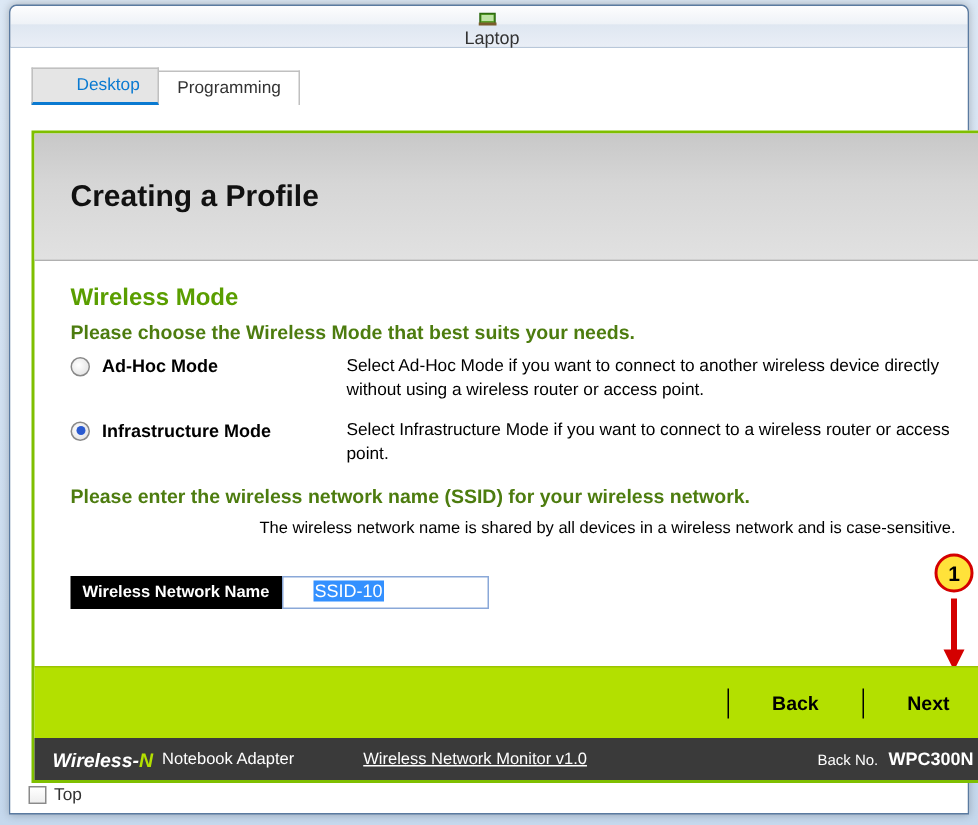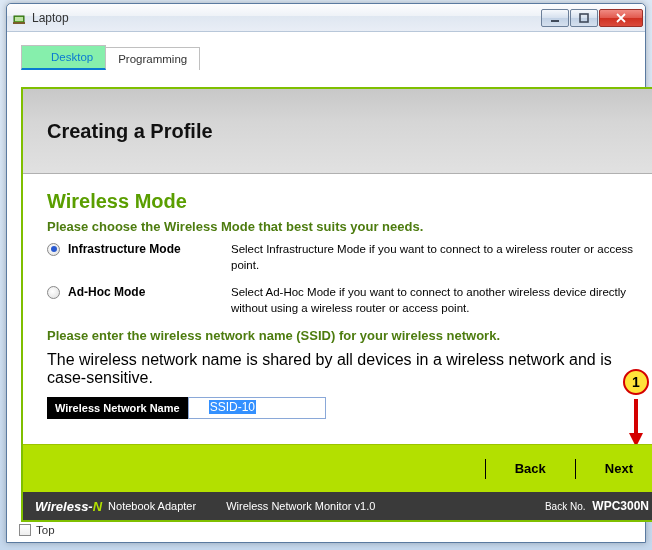--- a/index.html
+++ b/index.html
@@ -39,20 +39,21 @@
       z-index: 1;
     }
     .titlebar {
       height: 28px;
       background: linear-gradient(to bottom, #fdfdfe 0%, #eef2f7 45%, #dfe7f1 46%, #e9eef6 100%);
       border-bottom: 1px solid #b8c7d9;
       display: flex;
       align-items: center;
       padding: 0 2px 0 6px;
       border-radius: 5px 5px 0 0;
+      flex-direction: column;
     }
     .titlebar .appicon {
       width: 14px; height: 14px;
       margin-right: 5px;
       display: inline-block;
     }
     .titlebar .title {
       font-size: 12px;
       color: #333;
       flex: 1;
@@ -95,21 +96,21 @@
       background: #fff;
       color: #333;
       position: relative;
       top: 1px;
       margin-right: -1px;
       cursor: default;
     }
     .tab.active {
       color: #0a7ad1;
       border-bottom: 2px solid #0a7ad1;
-      background: #86efac;
+      background: #e5e5e5;
       z-index: 1;
       padding-left: 29px;
     }
     .tab.inactive { top: 1px; }
     .adapter-frame {
       position: absolute;
       top: 55px; left: 14px;
       width: 642px;
       height: 435px;
       border: 2px solid #7fbf00;
@@ -126,21 +127,21 @@
       font-size: 20px;
       font-weight: bold;
       color: #111;
       font-family: Arial, sans-serif;
     }
     .content {
       padding: 16px 24px 0 24px;
     }
     .section-title {
       color: #5a9e00;
-      font-size: 20px;
+      font-size: 16px;
       font-weight: bold;
       margin-bottom: 6px;
     }
     .prompt {
       color: #4d7c0f;
       font-size: 13px;
       font-weight: bold;
       margin-bottom: 8px;
     }
     .mode-row {
@@ -171,23 +172,24 @@
       font-weight: bold;
       color: #000;
     }
     .mode-desc {
       flex: 1;
       font-size: 11.5px;
       color: #000;
       line-height: 1.35;
     }
     .note {
-      font-size: 16px;
+      font-size: 11px;
       color: #000;
-      margin-bottom: 10px;
+      margin-bottom: 26px;
+      text-align: right;
     }
     .ssid-row { display: flex; align-items: stretch; height: 22px; }
     .ssid-label {
       background: #000;
       color: #fff;
       font-size: 11px;
       font-weight: bold;
       padding: 8px 8px;
       display: flex; align-items: center;
     }
@@ -244,21 +246,21 @@
       height: 28px;
       background: #3a3a3a;
       color: #fff;
       display: flex; align-items: center;
       padding: 0 12px;
       font-size: 11px;
       gap: 6px;
     }
     .footer .brand { font-weight: bold; font-style: italic; font-size: 13px; }
     .footer .brand .n { color: #b3e000; font-style: italic; }
-    .footer .mid { margin-left: 24px; }
+    .footer .mid { margin-left: 40px; text-decoration: underline; }
     .footer .right { margin-left: auto; font-size: 10px; }
     .footer .model { font-weight: bold; font-size: 12px; margin-left: 4px; }
     .top-check {
       position: absolute;
       left: 12px; bottom: 6px;
       display: flex; gap: 5px;
       font-size: 11.5px; color: #333;
     }
     .checkbox {
       width: 12px; height: 12px;
@@ -316,32 +318,32 @@
       <div class="hdr-band">
         <h1>Creating a Profile</h1>
       </div>
 
       <div class="content">
         <div class="section-title">Wireless Mode</div>
         <div class="prompt">Please choose the Wireless Mode that best suits your needs.</div>
 
         <div class="mode-row">
           <div class="radio-col">
+            <span class="radio"></span>
+            <span class="mode-label">Ad-Hoc Mode</span>
+          </div>
+          <div class="mode-desc">Select Ad-Hoc Mode if you want to connect to another wireless device directly without using a wireless router or access point.</div>
+        </div>
+
+        <div class="mode-row">
+          <div class="radio-col">
             <span class="radio selected"></span>
             <span class="mode-label">Infrastructure Mode</span>
           </div>
           <div class="mode-desc">Select Infrastructure Mode if you want to connect to a wireless router or access point.</div>
-        </div>
-
-        <div class="mode-row">
-          <div class="radio-col">
-            <span class="radio"></span>
-            <span class="mode-label">Ad-Hoc Mode</span>
-          </div>
-          <div class="mode-desc">Select Ad-Hoc Mode if you want to connect to another wireless device directly without using a wireless router or access point.</div>
         </div>
 
         <div class="prompt">Please enter the wireless network name (SSID) for your wireless network.</div>
         <div class="note">The wireless network name is shared by all devices in a wireless network and is case-sensitive.</div>
 
         <div class="ssid-row">
           <div class="ssid-label">Wireless Network Name</div>
           <div class="ssid-input"><span class="sel">SSID-10</span></div>
         </div>
       </div>

